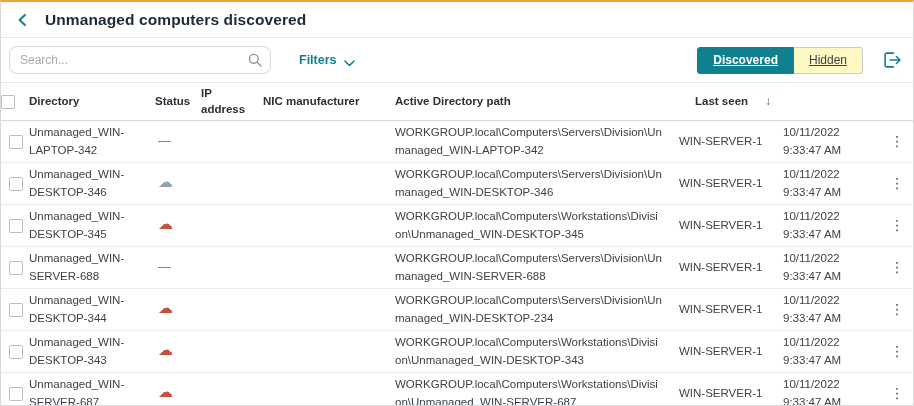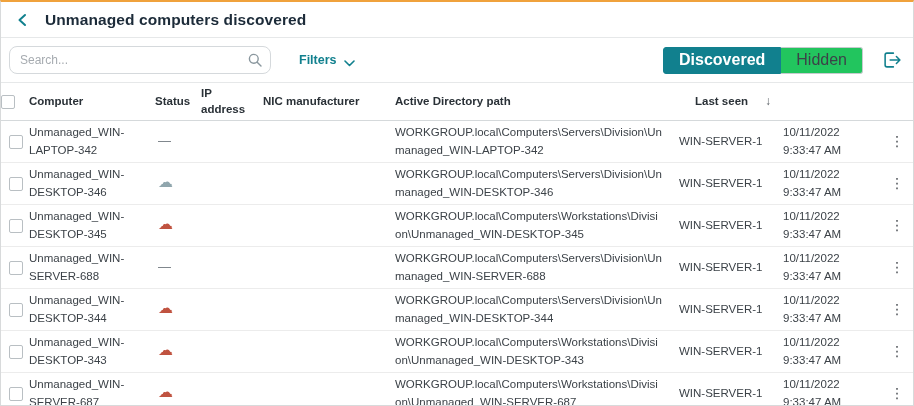--- a/index.html
+++ b/index.html
@@ -27,23 +27,23 @@
   }
   .search-wrap input::placeholder { color: #a6abb0; }
   .search-icon { position: absolute; right: 8px; top: 6px; }
 
   .filters { display: flex; align-items: flex-end; gap: 7px; margin-left: 28px; cursor: pointer; }
   .filters-label { color: #11808e; font-size: 12.5px; font-weight: bold; }
 
   .toolbar-spacer { flex: 1; }
 
   .segmented { display: flex; }
-  .seg { height: 27px; padding: 0 15px; display: flex; align-items: center; font-size: 16px; cursor: pointer; }
+  .seg { height: 27px; padding: 0 15px; display: flex; align-items: center; font-size: 12px; cursor: pointer; text-decoration: underline; }
   .seg-active { background: #11808e; color: #fff; border: 1px solid #11808e; border-radius: 3px 0 0 3px; font-weight: bold; }
-  .seg-inactive { background: #22c55e; color: #3c4248; border: 1px solid #c6cbce; border-left: none; border-radius: 0 3px 3px 0; }
+  .seg-inactive { background: #fef9c3; color: #3c4248; border: 1px solid #c6cbce; border-left: none; border-radius: 0 3px 3px 0; }
 
   .export-btn { margin-left: 18px; display: flex; align-items: center; cursor: pointer; }
 
   
   .table { --cols: 28px 126px 46px 62px 132px 284px 104px 96px 36px; }
   .thead {
     display: grid; grid-template-columns: var(--cols); align-items: center;
     min-height: 31px; border-top: 1px solid #e6e8e9; border-bottom: 1px solid #d5d9db;
     font-size: 11.5px; font-weight: bold; color: #2a3137;
   }
@@ -119,21 +119,21 @@
       <svg width="22" height="22" viewBox="0 0 24 24">
         <path d="M13.5 4.5 H6.5 a2 2 0 0 0 -2 2 v11 a2 2 0 0 0 2 2 h7" fill="none" stroke="#11808e" stroke-width="1.7" stroke-linecap="round"></path>
         <path d="M10 12 h10.5 M16.8 8.2 L20.6 12 l-3.8 3.8" fill="none" stroke="#11808e" stroke-width="1.7" stroke-linecap="round" stroke-linejoin="round"></path>
       </svg>
     </span>
   </div>
 
   <div class="table">
     <div class="thead">
       <div class="cell c-check"><input type="checkbox" style=""></div>
-      <div class="cell">Computer</div>
+      <div class="cell">Directory</div>
       <div class="cell">Status</div>
       <div class="cell">IP address</div>
       <div class="cell">NIC manufacturer</div>
       <div class="cell">Active Directory path</div>
       <div class="cell h-seen">
         <span>Last seen</span>
         <span class="sort-icon">↓</span>
       </div>
       <div class="cell c-menu"></div>
     </div>
@@ -185,21 +185,21 @@
     <div class="cell c-seen">10/11/2022 9:33:47 AM</div>
     <div class="cell c-menu"><span class="kebab">⋮</span></div>
   </div>
 
   <div class="row">
     <div class="cell c-check"><input type="checkbox" style=""></div>
     <div class="cell c-computer">Unmanaged_WIN-DESKTOP-344</div>
     <div class="cell c-status"><span class="status-glyph st-cloud_red">☁</span></div>
     <div class="cell c-ip"></div>
     <div class="cell c-nic"></div>
-    <div class="cell c-ad">WORKGROUP.local\Computers\Servers\Division\Unmanaged_WIN-DESKTOP-344</div>
+    <div class="cell c-ad">WORKGROUP.local\Computers\Servers\Division\Unmanaged_WIN-DESKTOP-234</div>
     <div class="cell c-ldc">WIN-SERVER-1</div>
     <div class="cell c-seen">10/11/2022 9:33:47 AM</div>
     <div class="cell c-menu"><span class="kebab">⋮</span></div>
   </div>
 
   <div class="row">
     <div class="cell c-check"><input type="checkbox" style=""></div>
     <div class="cell c-computer">Unmanaged_WIN-DESKTOP-343</div>
     <div class="cell c-status"><span class="status-glyph st-cloud_red">☁</span></div>
     <div class="cell c-ip"></div>

